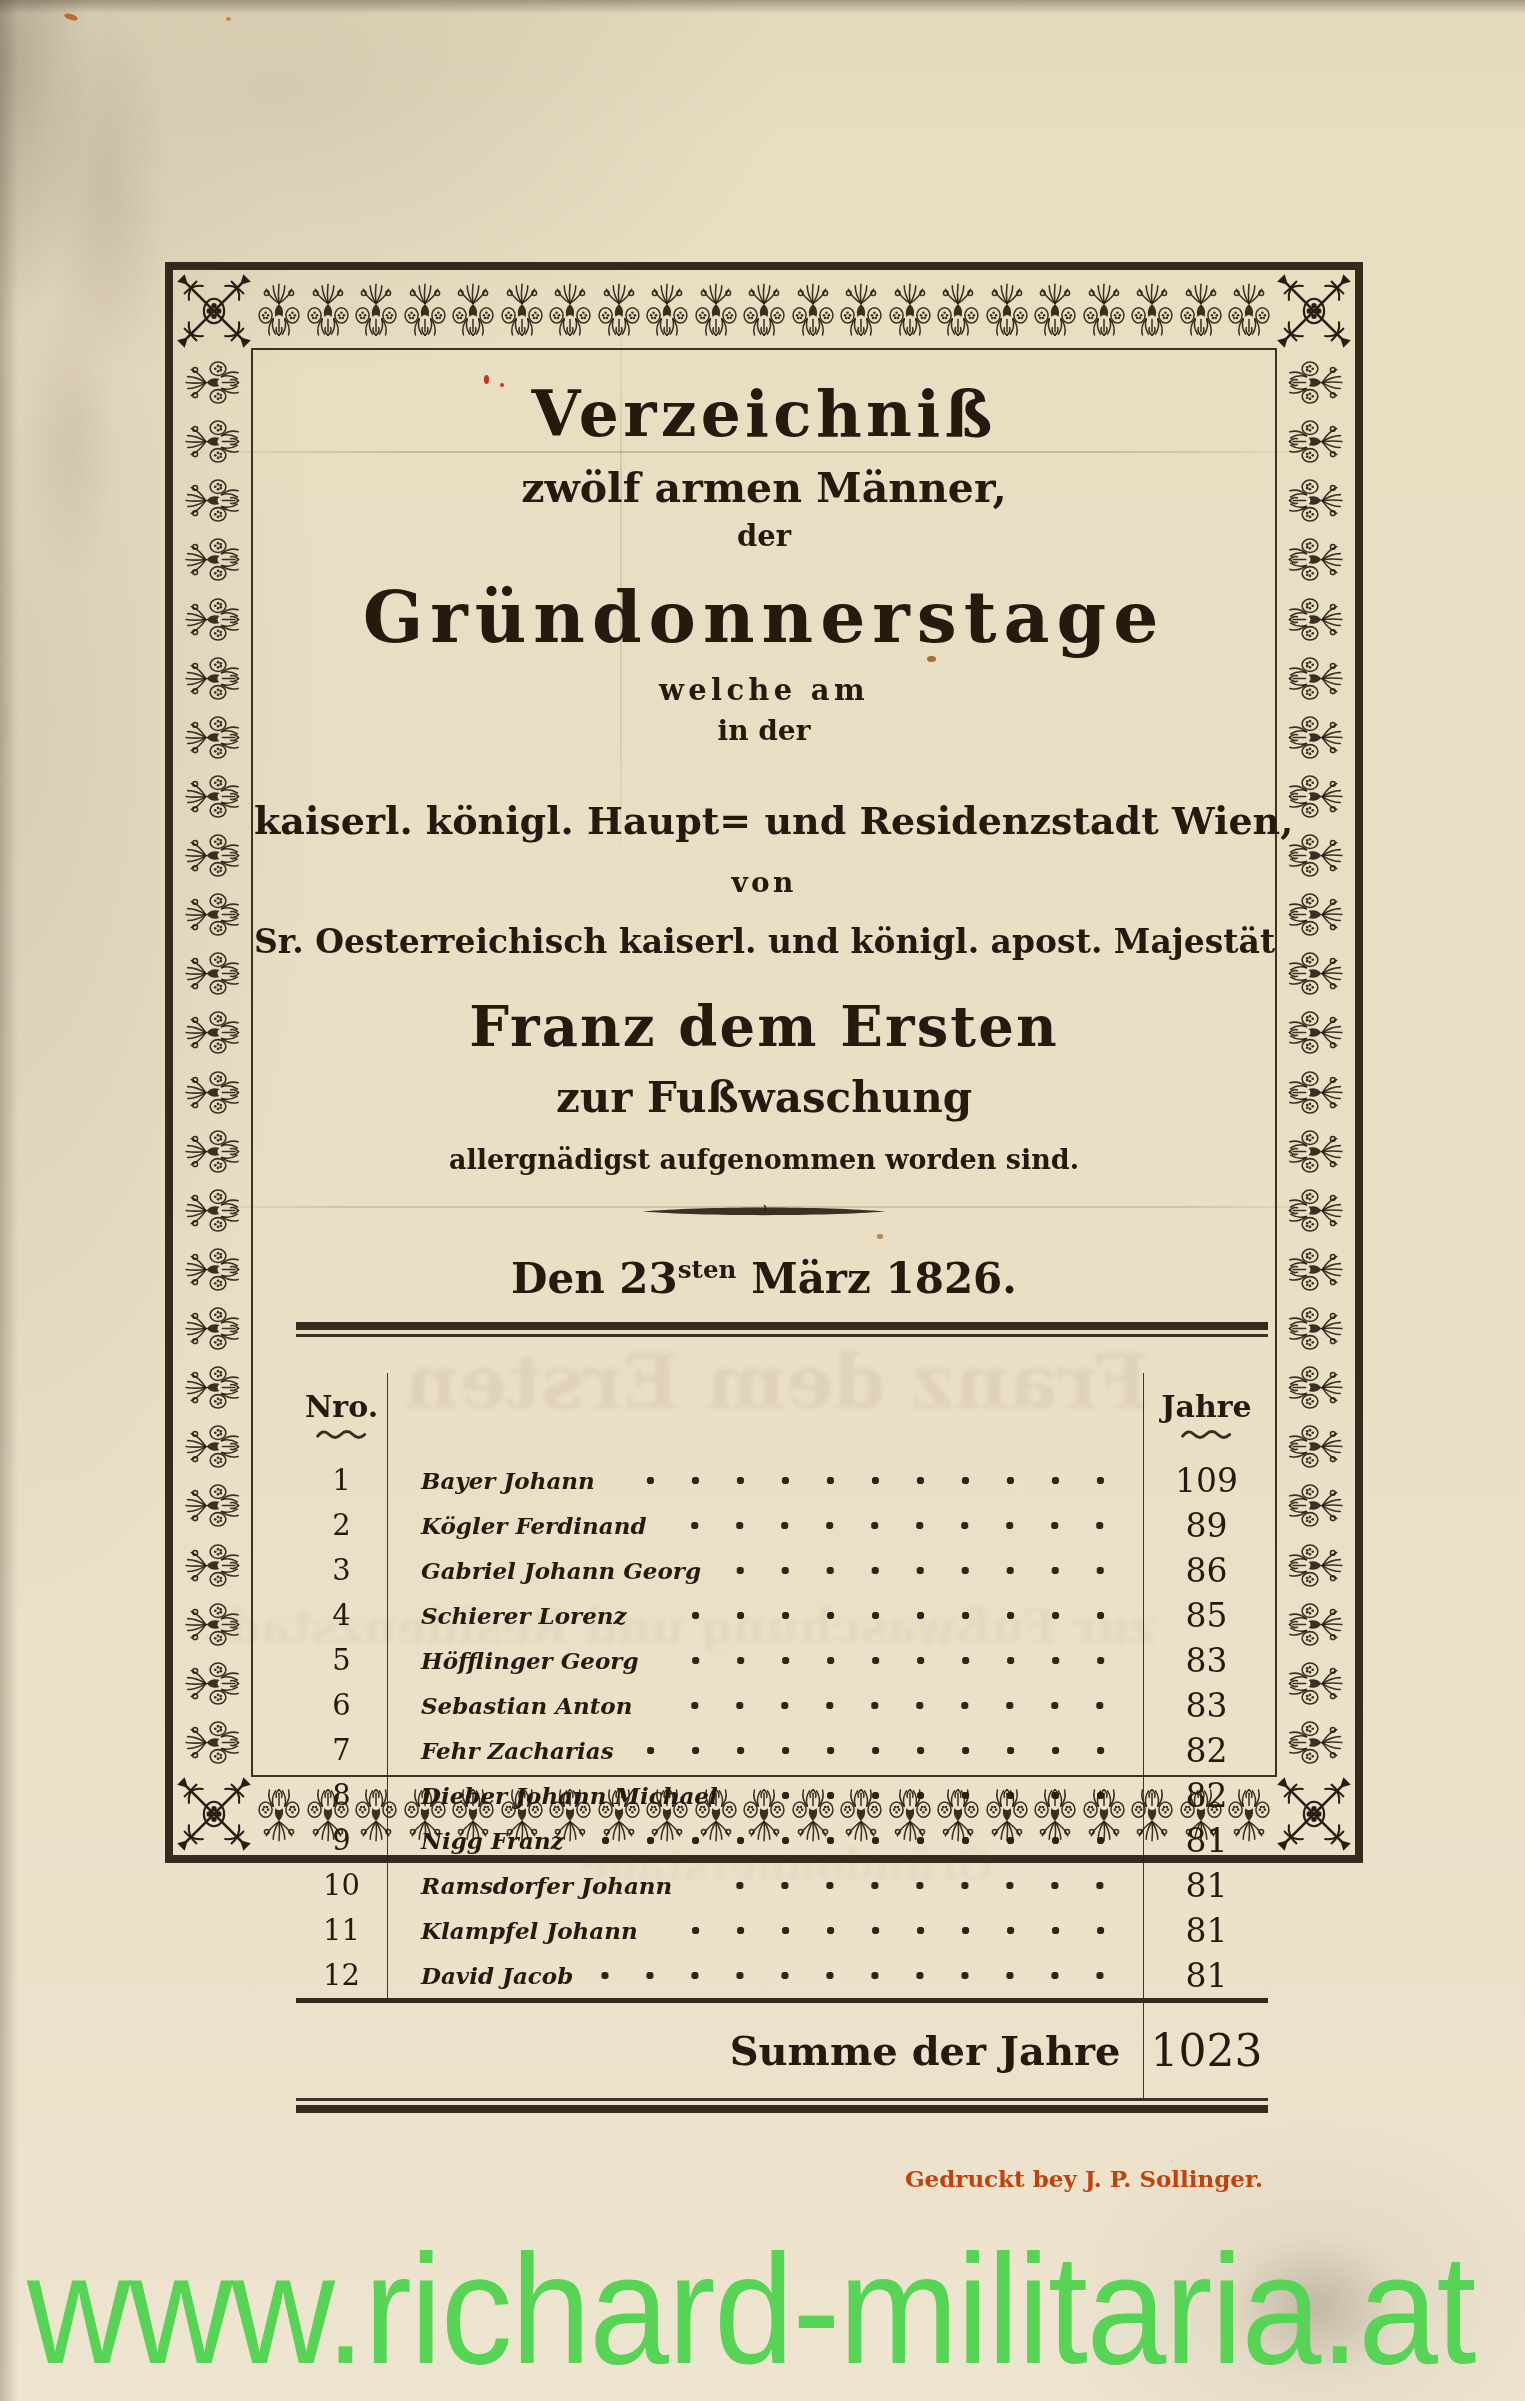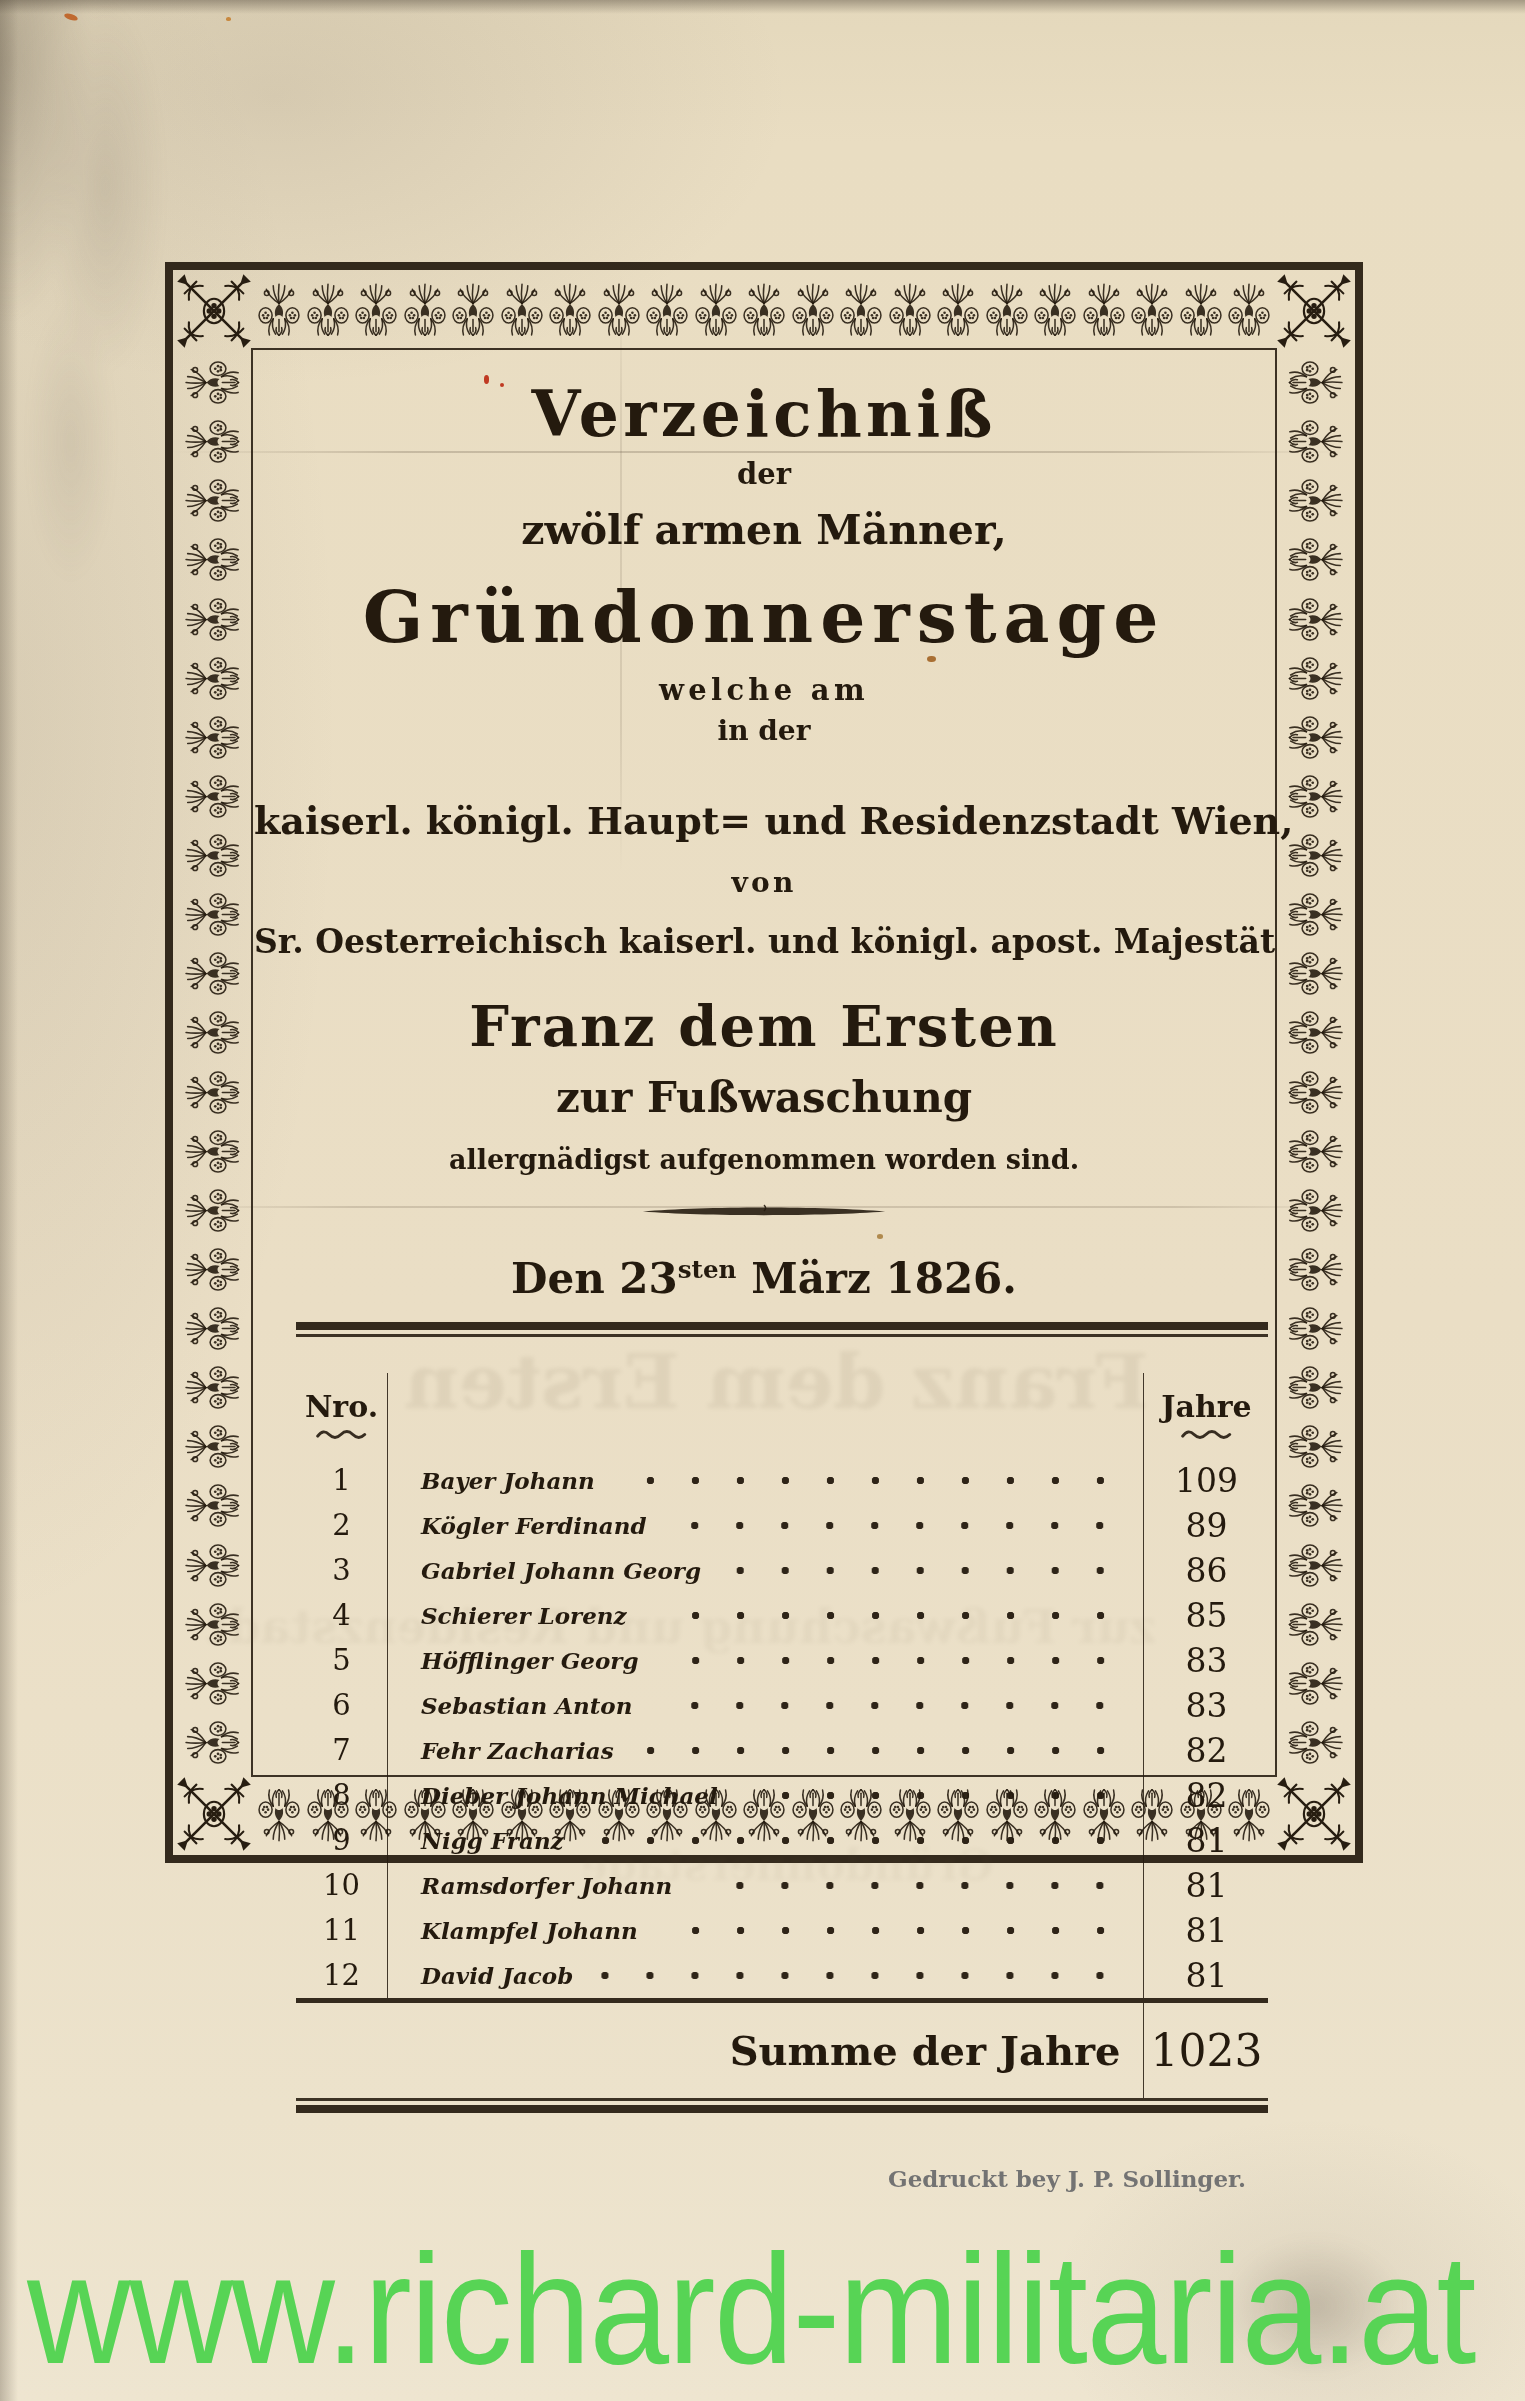--- a/index.html
+++ b/index.html
@@ -103,22 +103,22 @@
   .rule-heavy{height:5.9px;background:rgba(36,26,14,.92);}
   .summe{display:grid;grid-template-columns:847px 126px;height:95px;}
   .summe .sl{display:flex;align-items:center;justify-content:flex-end;padding-right:22.5px;
     font-size:40px;font-weight:bold;}
   .summe .sv{border-left:1.6px solid rgba(36,26,14,.85);display:flex;align-items:center;justify-content:center;
     font-size:44px;}
   
   .ghost{position:absolute;transform:scaleX(-1);color:#6e5f45;font-weight:bold;
     filter:blur(2.1px);white-space:nowrap;z-index:2;font-family:"DejaVu Serif", serif;}
   
-  .printer{position:absolute;left:888px;top:2165px;width:375px;text-align:left;
-    font-size:23px;font-weight:bold;color:#737373;z-index:4;}
+  .printer{position:absolute;left:888px;top:2165px;width:375px;text-align:right;
+    font-size:23px;font-weight:bold;color:#c2410c;z-index:4;}
   .watermark{position:absolute;left:27px;top:2231px;font-family:"Liberation Sans", sans-serif;
     font-size:156px;line-height:1;color:var(--green);white-space:nowrap;
     transform:scaleX(.92);transform-origin:left center;z-index:50;letter-spacing:-1.6px;}
 </style>
 </head>
 <body>
 
 <svg width="0" height="0" style="position:absolute">
   <defs>
     <symbol id="palmette" viewBox="0 0 120 150">
@@ -498,22 +498,22 @@
         <use href="#palmette"></use>
       </svg>
       <svg class="orn" viewBox="0 0 120 150">
         <use href="#palmette"></use>
       </svg>
     </div>
   <div class="inner-rule"></div>
 
   <div class="content">
     <div class="hline h-verz">Verzeichniß</div>
+    <div class="hline h-zwoelf">zwölf armen Männer,</div>
     <div class="hline h-der">der</div>
-    <div class="hline h-zwoelf">zwölf armen Männer,</div>
     <div class="hline h-gruen">Gründonnerstage</div>
     <div class="hline h-welche">welche am</div>
     <div class="hline h-inder">in der</div>
     <div class="hline h-kaiserl">kaiserl. königl. Haupt= und Residenzstadt Wien,</div>
     <div class="hline h-von">von</div>
     <div class="hline h-majest">Sr. Oesterreichisch kaiserl. und königl. apost. Majestät</div>
     <div class="hline h-franz">Franz dem Ersten</div>
     <div class="hline h-fuss">zur Fußwaschung</div>
     <div class="hline h-allerg">allergnädigst aufgenommen worden sind.</div>
     <svg class="divider" viewBox="0 0 470 30">

